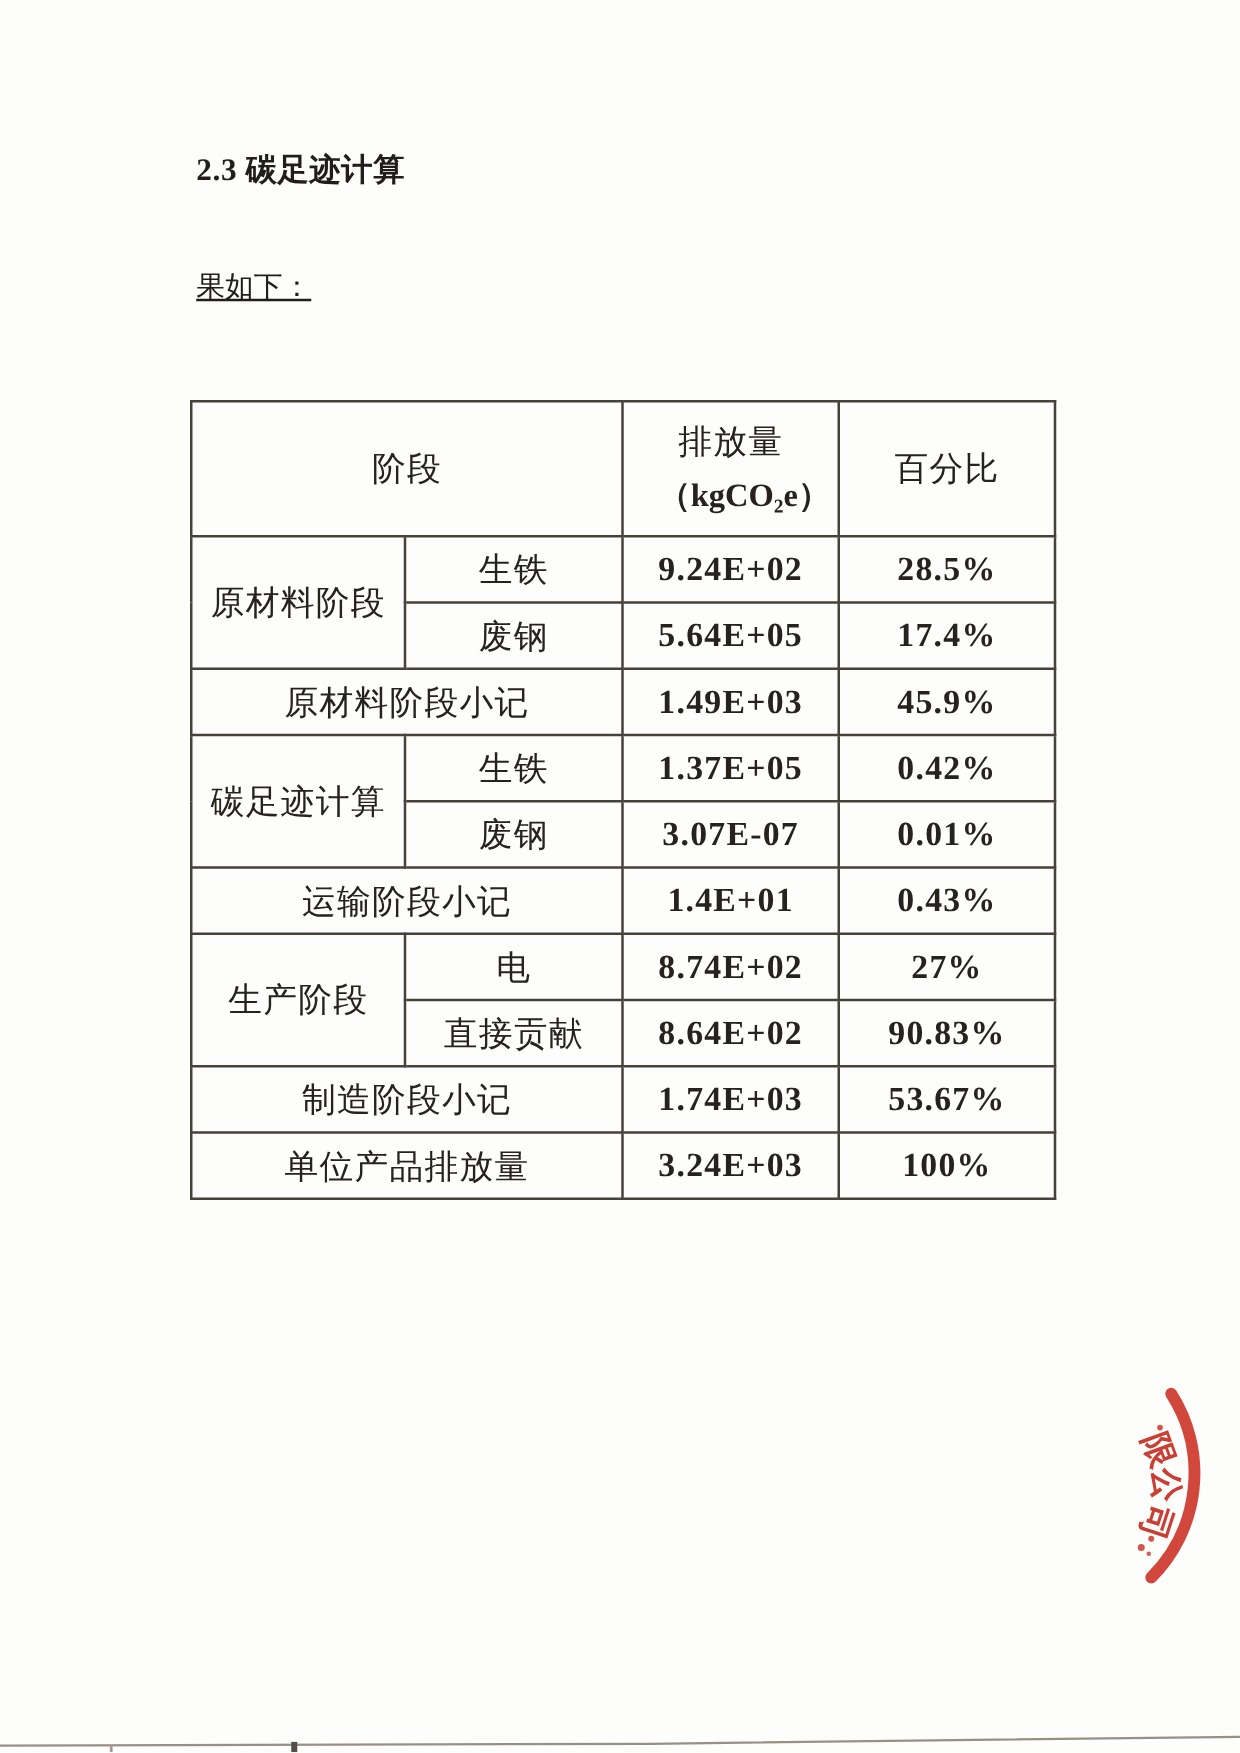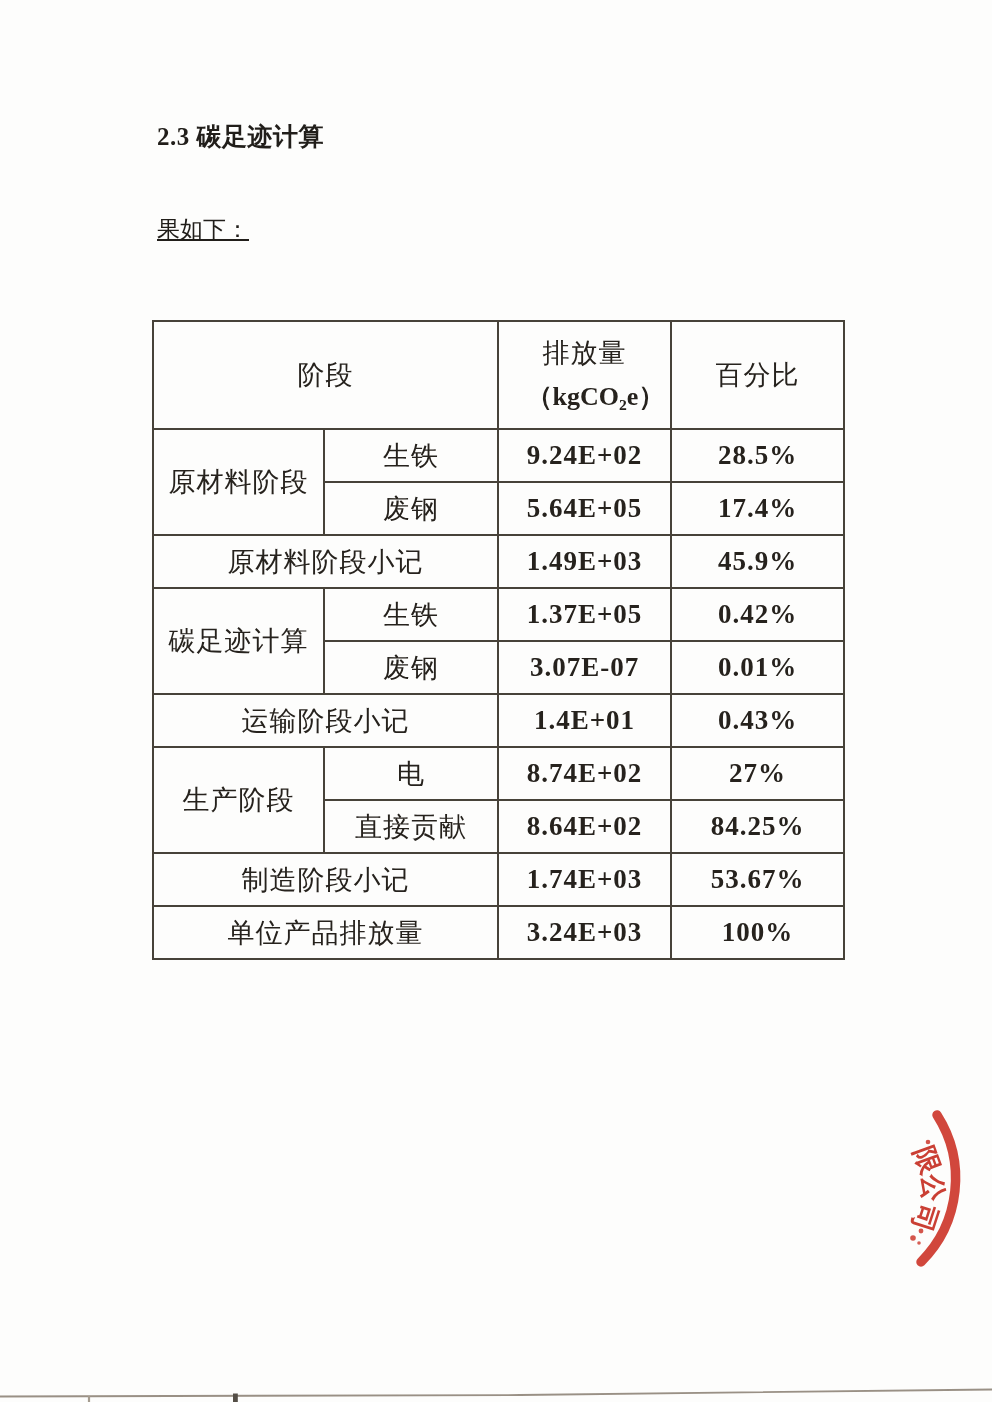--- a/index.html
+++ b/index.html
@@ -111,21 +111,21 @@
 
     <tr class="row">
       <td rowspan="2">生产阶段</td>
       <td>电</td>
       <td class="num">8.74E+02</td>
       <td class="num">27%</td>
     </tr>
     <tr class="row">
       <td>直接贡献</td>
       <td class="num">8.64E+02</td>
-      <td class="num">84.25%</td>
+      <td class="num">90.83%</td>
     </tr>
     <tr class="row">
       <td colspan="2">制造阶段小记</td>
       <td class="num">1.74E+03</td>
       <td class="num">53.67%</td>
     </tr>
 
     <tr class="row">
       <td colspan="2">单位产品排放量</td>
       <td class="num">3.24E+03</td>

